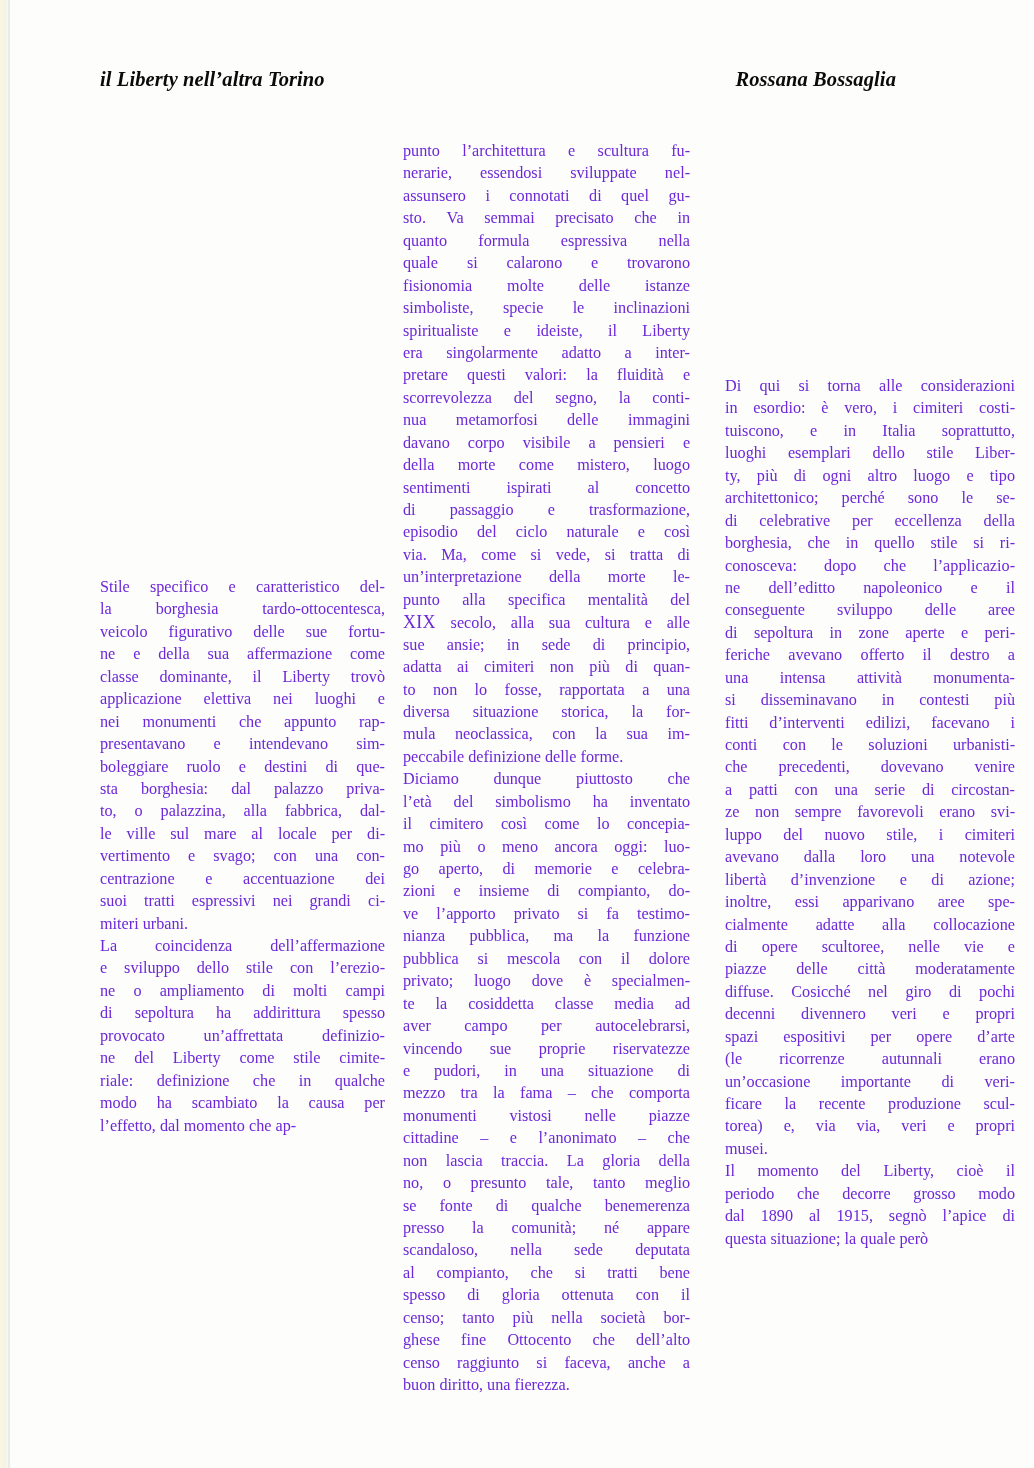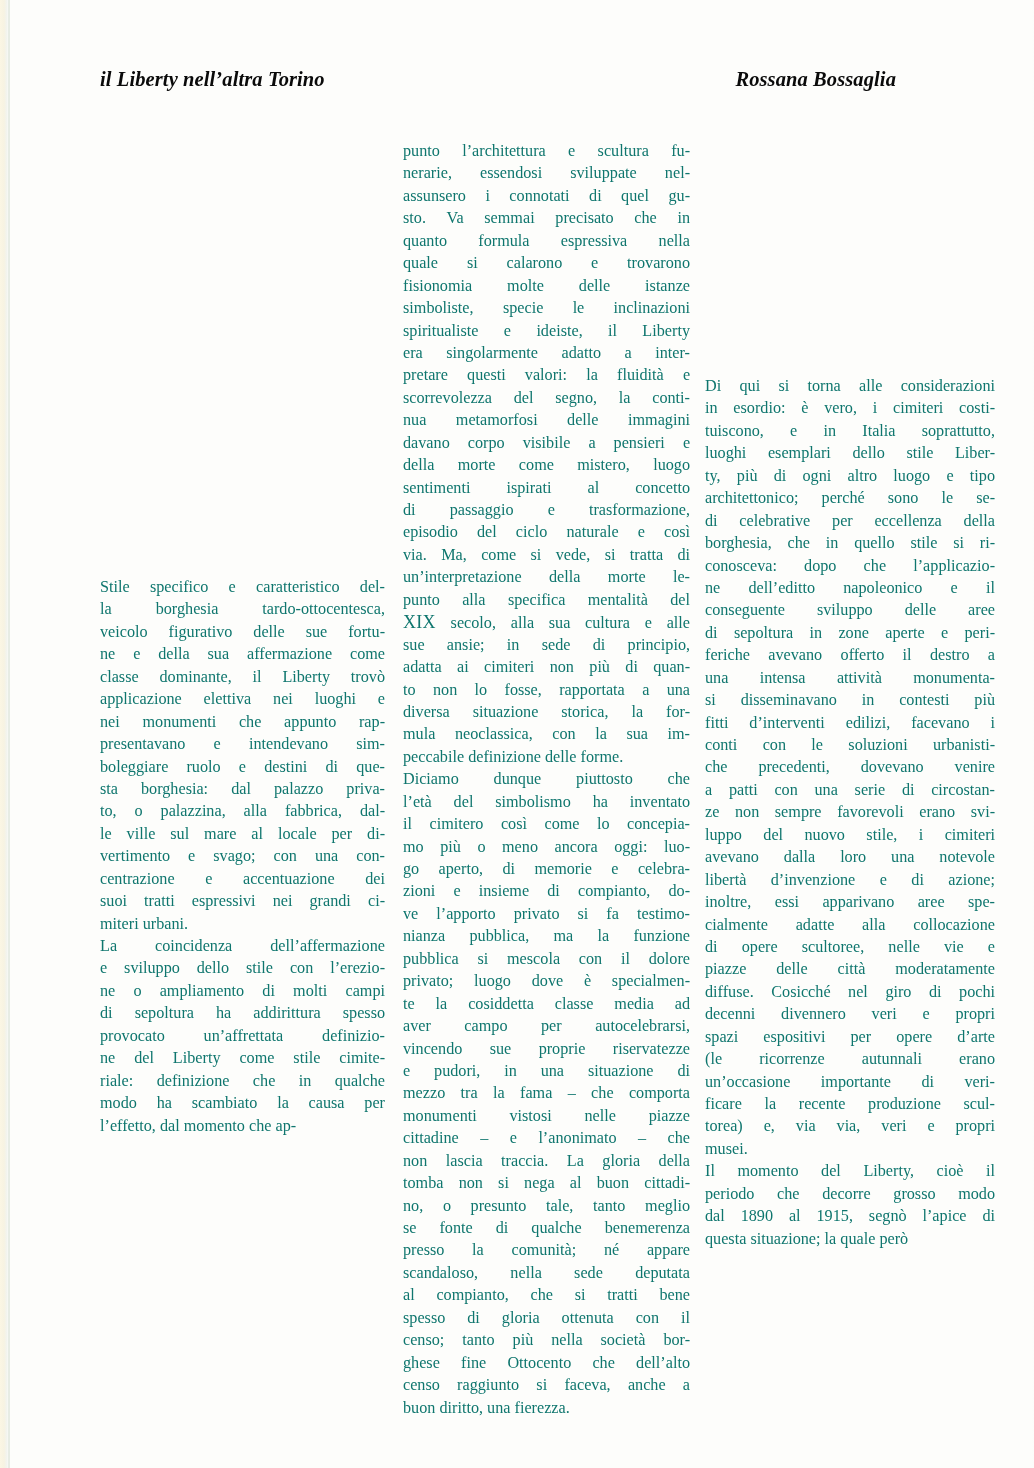--- a/index.html
+++ b/index.html
@@ -79,21 +79,21 @@
     top: 0;
   }
 
   
   .column {
     position: absolute;
     font-size: 16.2px;
     line-height: 22.45px;
     text-align: justify;
     text-justify: inter-word;
-    color: #0f766e;
+    color: #6d28d9;
   }
   
   .tline {
     display: block;
     text-align: justify;
     text-align-last: justify;
     white-space: nowrap;
     height: 22.45px;
   }
   .tline > span {
@@ -111,21 +111,21 @@
     left: 100px;
     top: 576px;
     width: 285px;
   }
   #col-mid {
     left: 403px;
     top: 140px;
     width: 287px;
   }
   #col-right {
-    left: 705px;
+    left: 725px;
     top: 375px;
     width: 290px;
   }
 </style>
 </head>
 <body style="background: rgb(253, 253, 251);">
 
 <div id="page" style="background: rgb(253, 253, 251);">
 
   <div id="scan-edge-left"></div>
@@ -204,21 +204,20 @@
       <div class="tline"><span>pubblica</span> <span>si</span> <span>mescola</span> <span>con</span> <span>il</span> <span>dolore</span></div>
       <div class="tline"><span>privato;</span> <span>luogo</span> <span>dove</span> <span>è</span> <span>specialmen-</span></div>
       <div class="tline"><span>te</span> <span>la</span> <span>cosiddetta</span> <span>classe</span> <span>media</span> <span>ad</span></div>
       <div class="tline"><span>aver</span> <span>campo</span> <span>per</span> <span>autocelebrarsi,</span></div>
       <div class="tline"><span>vincendo</span> <span>sue</span> <span>proprie</span> <span>riservatezze</span></div>
       <div class="tline"><span>e</span> <span>pudori,</span> <span>in</span> <span>una</span> <span>situazione</span> <span>di</span></div>
       <div class="tline"><span>mezzo</span> <span>tra</span> <span>la</span> <span>fama</span> <span>–</span> <span>che</span> <span>comporta</span></div>
       <div class="tline"><span>monumenti</span> <span>vistosi</span> <span>nelle</span> <span>piazze</span></div>
       <div class="tline"><span>cittadine</span> <span>–</span> <span>e</span> <span>l’anonimato</span> <span>–</span> <span>che</span></div>
       <div class="tline"><span>non</span> <span>lascia</span> <span>traccia.</span> <span>La</span> <span>gloria</span> <span>della</span></div>
-      <div class="tline"><span>tomba</span> <span>non</span> <span>si</span> <span>nega</span> <span>al</span> <span>buon</span> <span>cittadi-</span></div>
       <div class="tline"><span>no,</span> <span>o</span> <span>presunto</span> <span>tale,</span> <span>tanto</span> <span>meglio</span></div>
       <div class="tline"><span>se</span> <span>fonte</span> <span>di</span> <span>qualche</span> <span>benemerenza</span></div>
       <div class="tline"><span>presso</span> <span>la</span> <span>comunità;</span> <span>né</span> <span>appare</span></div>
       <div class="tline"><span>scandaloso,</span> <span>nella</span> <span>sede</span> <span>deputata</span></div>
       <div class="tline"><span>al</span> <span>compianto,</span> <span>che</span> <span>si</span> <span>tratti</span> <span>bene</span></div>
       <div class="tline"><span>spesso</span> <span>di</span> <span>gloria</span> <span>ottenuta</span> <span>con</span> <span>il</span></div>
       <div class="tline"><span>censo;</span> <span>tanto</span> <span>più</span> <span>nella</span> <span>società</span> <span>bor-</span></div>
       <div class="tline"><span>ghese</span> <span>fine</span> <span>Ottocento</span> <span>che</span> <span>dell’alto</span></div>
       <div class="tline"><span>censo</span> <span>raggiunto</span> <span>si</span> <span>faceva,</span> <span>anche</span> <span>a</span></div>
       <div class="tline last"><span>buon</span> <span>diritto,</span> <span>una</span> <span>fierezza.</span></div>

